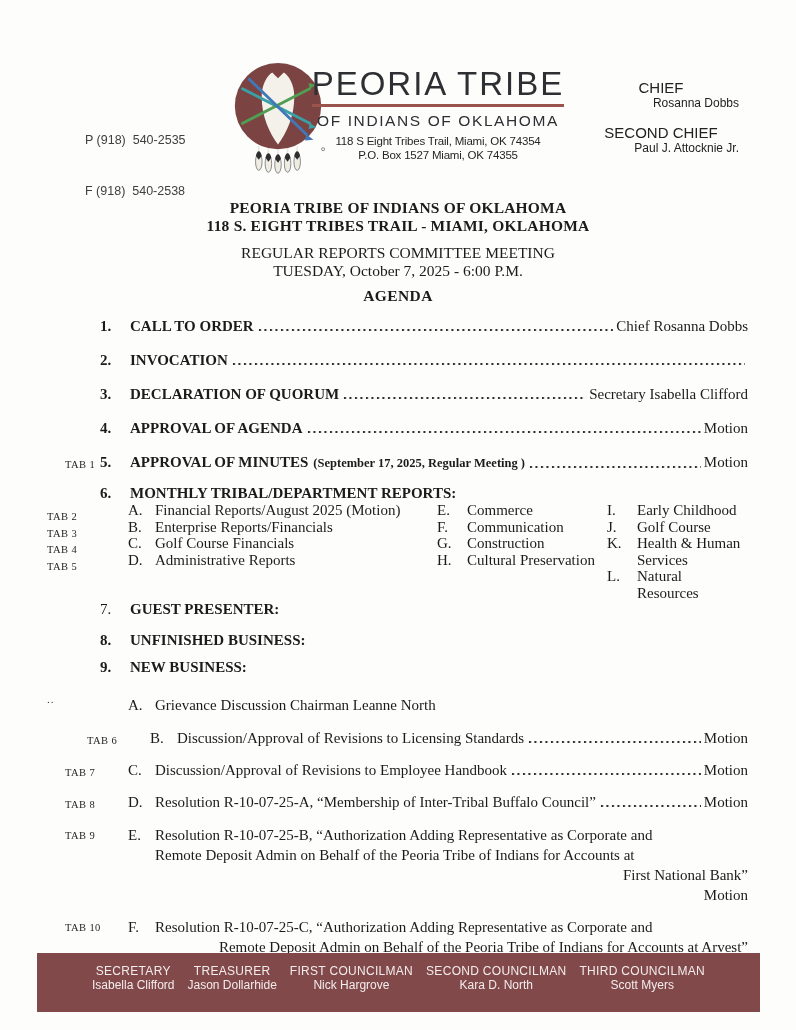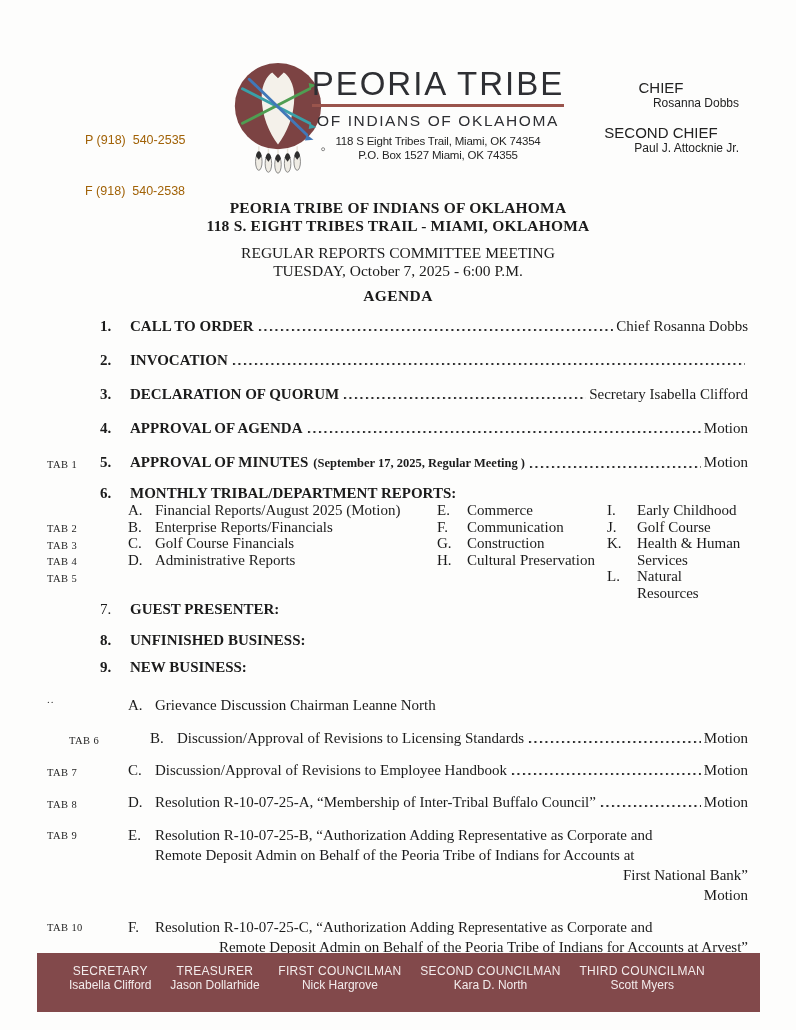--- a/index.html
+++ b/index.html
@@ -6,21 +6,21 @@
   .page {
     position:relative; width:796px; height:1030px; margin:0 auto;
     background:#fdfdfc; overflow:hidden; color:#1b1b1b;
     font-family:"Liberation Serif", serif;
   }
 
   
   .phones {
     position:absolute; left:85px; top:98px;
     font-family:"Liberation Sans", sans-serif; font-size:12.5px; line-height:17px;
-    color:#a16207; white-space:pre;
+    color:#404040; white-space:pre;
   }
   .logo-svg { position:absolute; left:230px; top:60px; }
   .wordmark { position:absolute; left:310px; top:66px; width:256px; text-align:center; }
   .wm-title {
     font-family:"Liberation Sans", sans-serif; font-size:33px; letter-spacing:2px;
     color:#2e2f33; white-space:nowrap; line-height:36px;
   }
   .wm-rule { height:3px; background:#9a544c; margin:2px 2px 5px 2px; }
   .wm-sub {
     font-family:"Liberation Sans", sans-serif; font-size:15.5px; letter-spacing:1.6px;
@@ -56,33 +56,33 @@
   .num-reg { font-weight:normal; }
   .atitle { flex:none; font-weight:bold; white-space:nowrap; }
   .note { flex:none; font-weight:bold; font-size:12.5px; margin-left:5px; white-space:nowrap; }
   .dots {
     flex:1 1 auto; min-width:8px; align-self:stretch; margin:0 3px 0 4px;
     background-image:radial-gradient(circle at 2px 2px, #2c2c2c 1.05px, transparent 1.4px);
     background-size:5.5px 4px; background-repeat:repeat-x; background-position:left calc(100% - 3px);
   }
   .right { flex:none; white-space:nowrap; }
   .tab {
-    position:absolute; left:47px; top:2px;
+    position:absolute; left:65px; top:2px;
     font-size:10.5px; letter-spacing:0.4px; color:#1f1f1f; font-weight:normal;
     white-space:nowrap;
   }
 
   
   .reports { position:relative; display:flex; margin:0 40px 0 128px; font-size:15px; }
   .rcol1 { width:309px; } .rcol2 { width:170px; } .rcol3 { width:139px; }
   .rrow { position:relative; display:flex; line-height:16.5px; }
   .rletter { flex:none; width:27px; }
   .rcol2 .rletter, .rcol3 .rletter { width:30px; }
   .rtext { flex:1; }
-  .rrow .tab { left:-81px; top:19px; }
+  .rrow .tab { left:-81px; top:7px; }
 
   
   .nbrow {
     position:relative; display:flex; align-items:baseline;
     padding-left:128px; padding-right:48px;
     font-size:15px; line-height:17px;
   }
   .nbletter { flex:none; width:27px; }
   .nbtext { flex:none; white-space:nowrap; }
   .nbbody { flex:1; }
@@ -91,21 +91,21 @@
   .artifact {
     position:absolute; left:47px; top:375px; font-size:11px; letter-spacing:1px; color:#333;
   }
 
   
   .footer {
     position:absolute; left:37px; top:953px; width:723px; height:59px;
     background:#82494b; color:#f3ecec;
     font-family:"Liberation Sans", sans-serif;
     display:flex; justify-content:space-between; align-items:flex-start;
-    padding:11px 55px 0 32px; box-sizing:border-box;
+    padding:11px 55px 0 55px; box-sizing:border-box;
   }
   .f-cell { text-align:center; }
   .f-title { font-size:12px; line-height:14px; letter-spacing:0.3px; }
   .f-name  { font-size:12px; line-height:15px; }
 </style>
 </head>
 <body>
 
 <div class="page">
 

